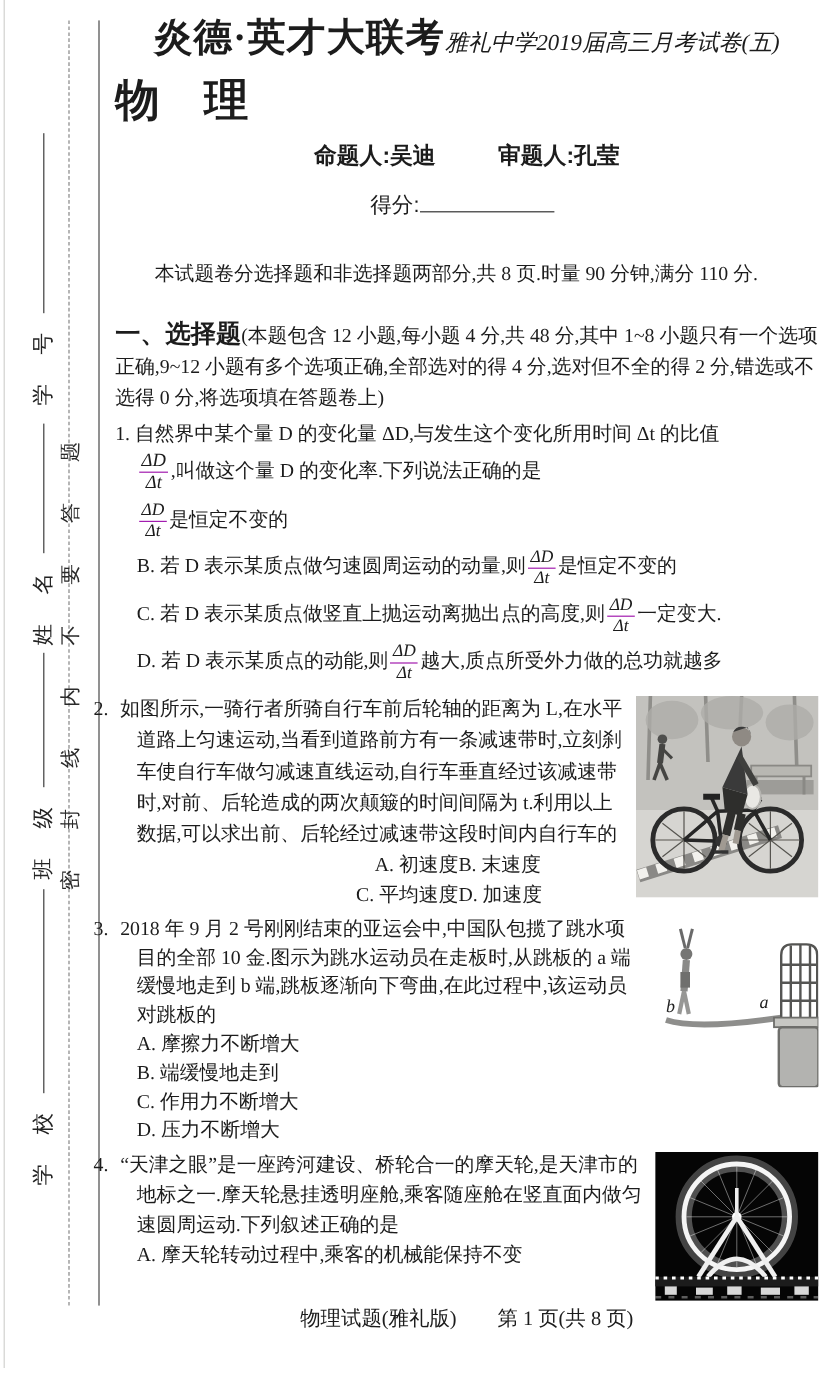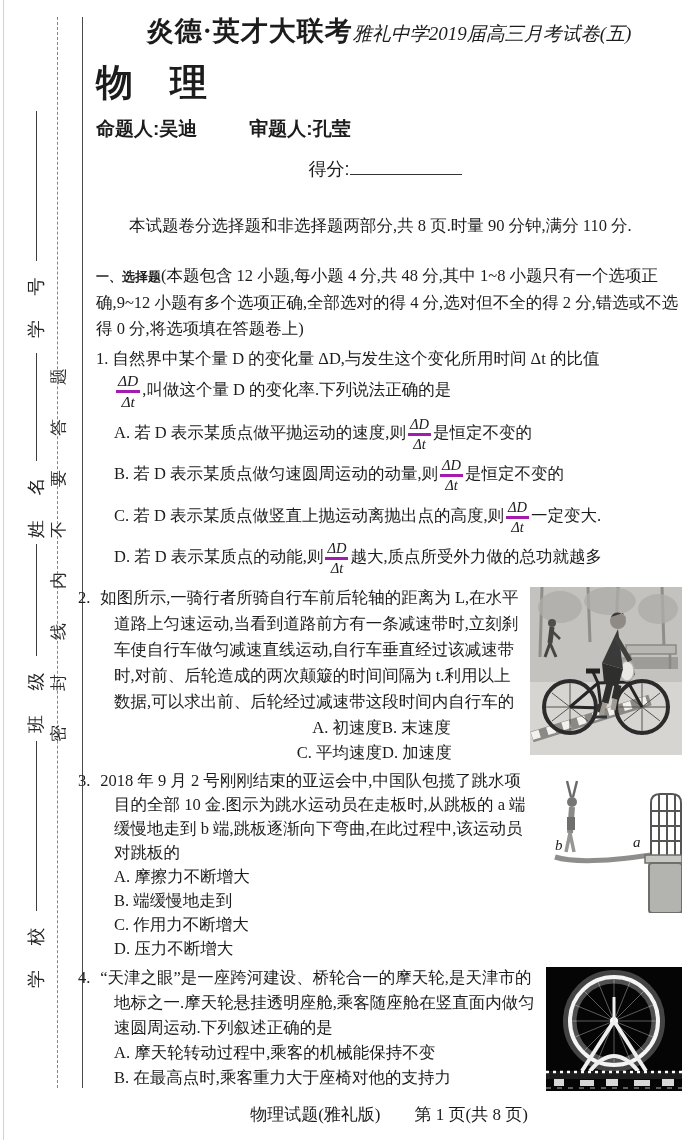--- a/index.html
+++ b/index.html
@@ -22,41 +22,41 @@
 
   .watermark{position:absolute;left:202px;top:542px;width:145px;height:145px;
       border:1px solid rgba(70,70,70,.14);z-index:0;display:flex;flex-direction:column;
       justify-content:space-between;align-items:center;padding:4px 0;box-sizing:border-box;}
   .watermark .w1{font-size:33px;letter-spacing:2px;color:rgba(90,90,90,.17);font-weight:bold;}
   .watermark .w2,.watermark .w3{font-size:26px;letter-spacing:3px;color:rgba(90,90,90,.15);}
 
   .main{position:absolute;left:96px;top:12px;width:586px;z-index:1;font-size:16.5px;line-height:26px;}
 
   .hdr{text-align:center;line-height:38px;white-space:nowrap;}
-  .hdr .league{font-size:27px;font-weight:bold;letter-spacing:1px;}
+  .hdr .league{font-size:32px;font-weight:bold;letter-spacing:1px;}
   .hdr .exam{font-size:19px;font-style:italic;}
   .subject{text-align:left;font-size:37px;font-weight:bold;line-height:46px;margin-top:6px;}
-  .setters{display:flex;gap:52px;margin-top:10px;
+  .setters{display:flex;justify-content:center;gap:52px;margin-top:10px;
       font-family:"Liberation Sans","DejaVu Sans",sans-serif;font-weight:bold;font-size:19px;line-height:26px;}
   .score{ text-align:center;margin-top:14px;padding-right:8px;
       font-family:"Liberation Sans","DejaVu Sans",sans-serif;font-size:18px;line-height:24px;}
   .score-blank{display:inline-block;width:112px;height:18px;border-bottom:1.5px solid #333;}
 
   .intro{margin:32px 0 0;text-indent:2em;}
   .section{margin:24px 0 0;}
-  .section b{font-size:13px;}
+  .section b{font-size:21px;}
 
   .question{margin-top:4px;}
   .qnum{display:inline-block;}
   .hang{padding-left:18px;text-indent:-18px;margin:0;}
   .ind{padding-left:18px;}
 
   .frac{display:inline-block;vertical-align:middle;text-align:center;font-style:italic;
       font-size:14.5px;line-height:1.12;margin:0 2px;}
-  .frac .num{display:block;border-bottom:3px solid #a21caf;padding:0 2px 1px;}
+  .frac .num{display:block;border-bottom:1px solid #a21caf;padding:0 2px 1px;}
   .frac .den{display:block;}
   .frac.big{font-size:15.5px;}
 
   .q1 .opt{padding-left:18px;margin:5px 0;}
   .q2{margin-top:8px;}
   .q2 .stem{line-height:26px;}
   .optrow{display:flex;padding-left:18px;line-height:25px;text-align:right;}
   .optrow .c1{width:268px;}
   .q3{line-height:24px;}
   .q3 .opt,.q4 .opt{padding-left:18px;}
@@ -117,21 +117,21 @@
 
     <div class="question q1">
       <div>
         <span class="qnum">1.</span>
         <span>自然界中某个量 D 的变化量 ΔD,与发生这个变化所用时间 Δt 的比值</span>
       </div>
       <div class="ind">
         <span class="frac big"><span class="num">ΔD</span><span class="den">Δt</span></span><span>,叫做这个量 D 的变化率.下列说法正确的是</span>
       </div>
       <div class="opt">
-        <span>A. 若 D 表示某质点做平抛运动的速度,则</span><span class="frac"><span class="num">ΔD</span><span class="den">Δt</span></span><span>是恒定不变的</span>
+        <span class="frac"><span class="num">ΔD</span><span class="den">Δt</span></span><span>是恒定不变的</span>
       </div>
       <div class="opt">
         <span>B. 若 D 表示某质点做匀速圆周运动的动量,则</span><span class="frac"><span class="num">ΔD</span><span class="den">Δt</span></span><span>是恒定不变的</span>
       </div>
       <div class="opt">
         <span>C. 若 D 表示某质点做竖直上抛运动离抛出点的高度,则</span><span class="frac"><span class="num">ΔD</span><span class="den">Δt</span></span><span>一定变大.</span>
       </div>
       <div class="opt">
         <span>D. 若 D 表示某质点的动能,则</span><span class="frac"><span class="num">ΔD</span><span class="den">Δt</span></span><span>越大,质点所受外力做的总功就越多</span>
       </div>
@@ -289,18 +289,17 @@
             <rect x="116" y="112" width="12" height="7"></rect>
           </g>
           <line x1="0" y1="121" x2="136" y2="121" stroke="rgba(255,255,255,0.35)" stroke-width="2" stroke-dasharray="5 6"></line>
         </svg>
       </span>
       <p class="hang stem">
         <span class="qnum">4.</span>
         <span>“天津之眼”是一座跨河建设、桥轮合一的摩天轮,是天津市的地标之一.摩天轮悬挂透明座舱,乘客随座舱在竖直面内做匀速圆周运动.下列叙述正确的是</span>
       </p>
       <div class="opt">A. 摩天轮转动过程中,乘客的机械能保持不变</div>
-      <div class="opt">B. 在最高点时,乘客重力大于座椅对他的支持力</div>
     </div>
 
     <div class="footer">物理试题(雅礼版)　　第 1 页(共 8 页)</div>
   </div>
 </div>
 
 </body></html>

